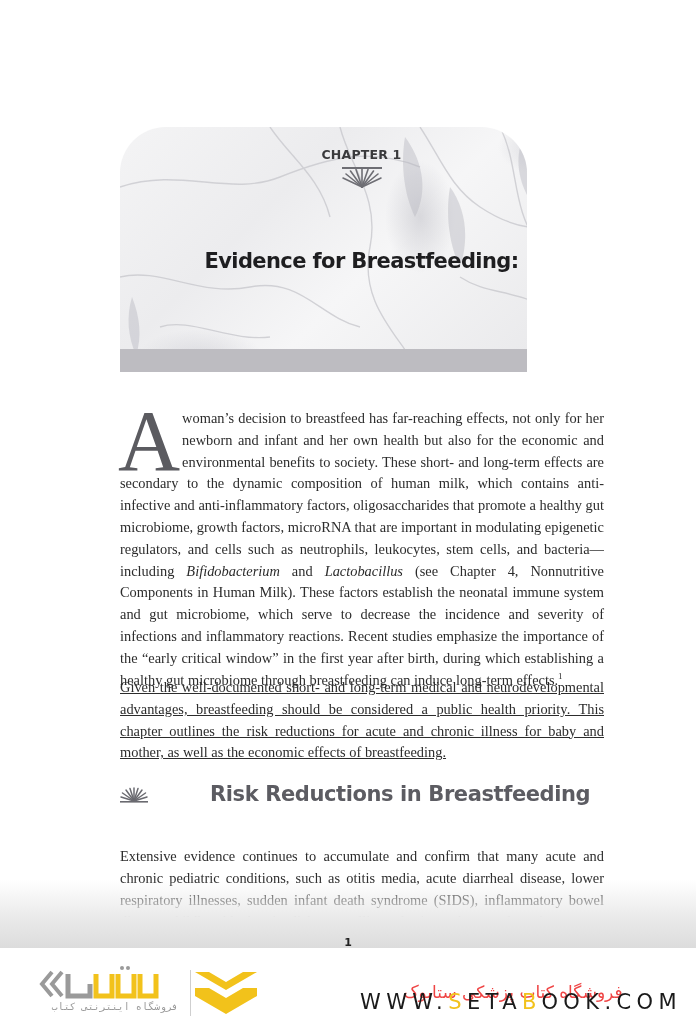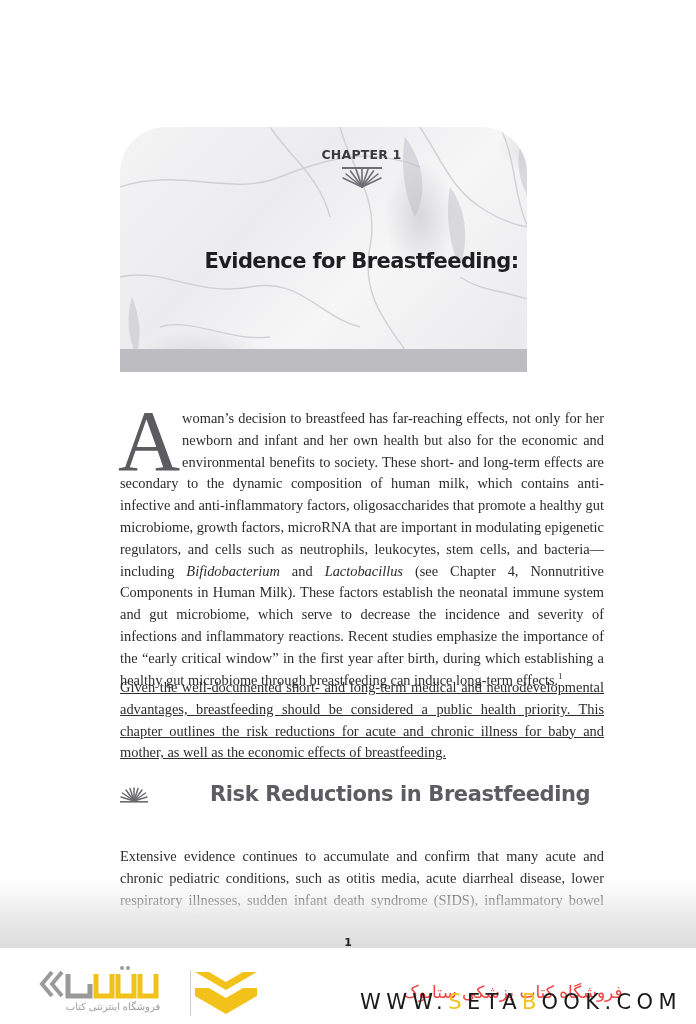--- a/index.html
+++ b/index.html
@@ -75,22 +75,22 @@
   
   .footer {
     position: absolute; left: 0; top: 948px; width: 696px; height: 76px; background: #ffffff;
   }
   .logo-mark { position: absolute; left: 195px; top: 968px; }
   .logo-divider {
     position: absolute; left: 190px; top: 970px; width: 1px; height: 46px; background: #cfcfcf;
   }
   .logo-word { position: absolute; left: 38px; top: 966px; }
   .logo-sub {
-    position: absolute; left: 48px; top: 1001px; width: 130px; text-align: center;
-    font-family: Liberation Sans, sans-serif; font-size: 10px; color: #9a9a9a; direction: rtl;
+    position: absolute; left: 48px; top: 1001px; width: 130px; text-align: right;
+    font-family: Liberation Mono, monospace; font-size: 10px; color: #9a9a9a; direction: rtl;
   }
   .store-name {
     position: absolute; right: 18px; top: 962px; width: 330px; text-align: center;
     font-family: "DejaVu Sans", sans-serif; font-size: 17px; color: #ef4444; direction: rtl; margin-top: 20px;
   }
   .store-url {
     position: absolute; right: 14px; top: 990px; width: 340px; text-align: right;
     font-family: "DejaVu Sans", sans-serif; font-size: 21px; letter-spacing: 5.4px;
     color: #1a1a1a;
   }

